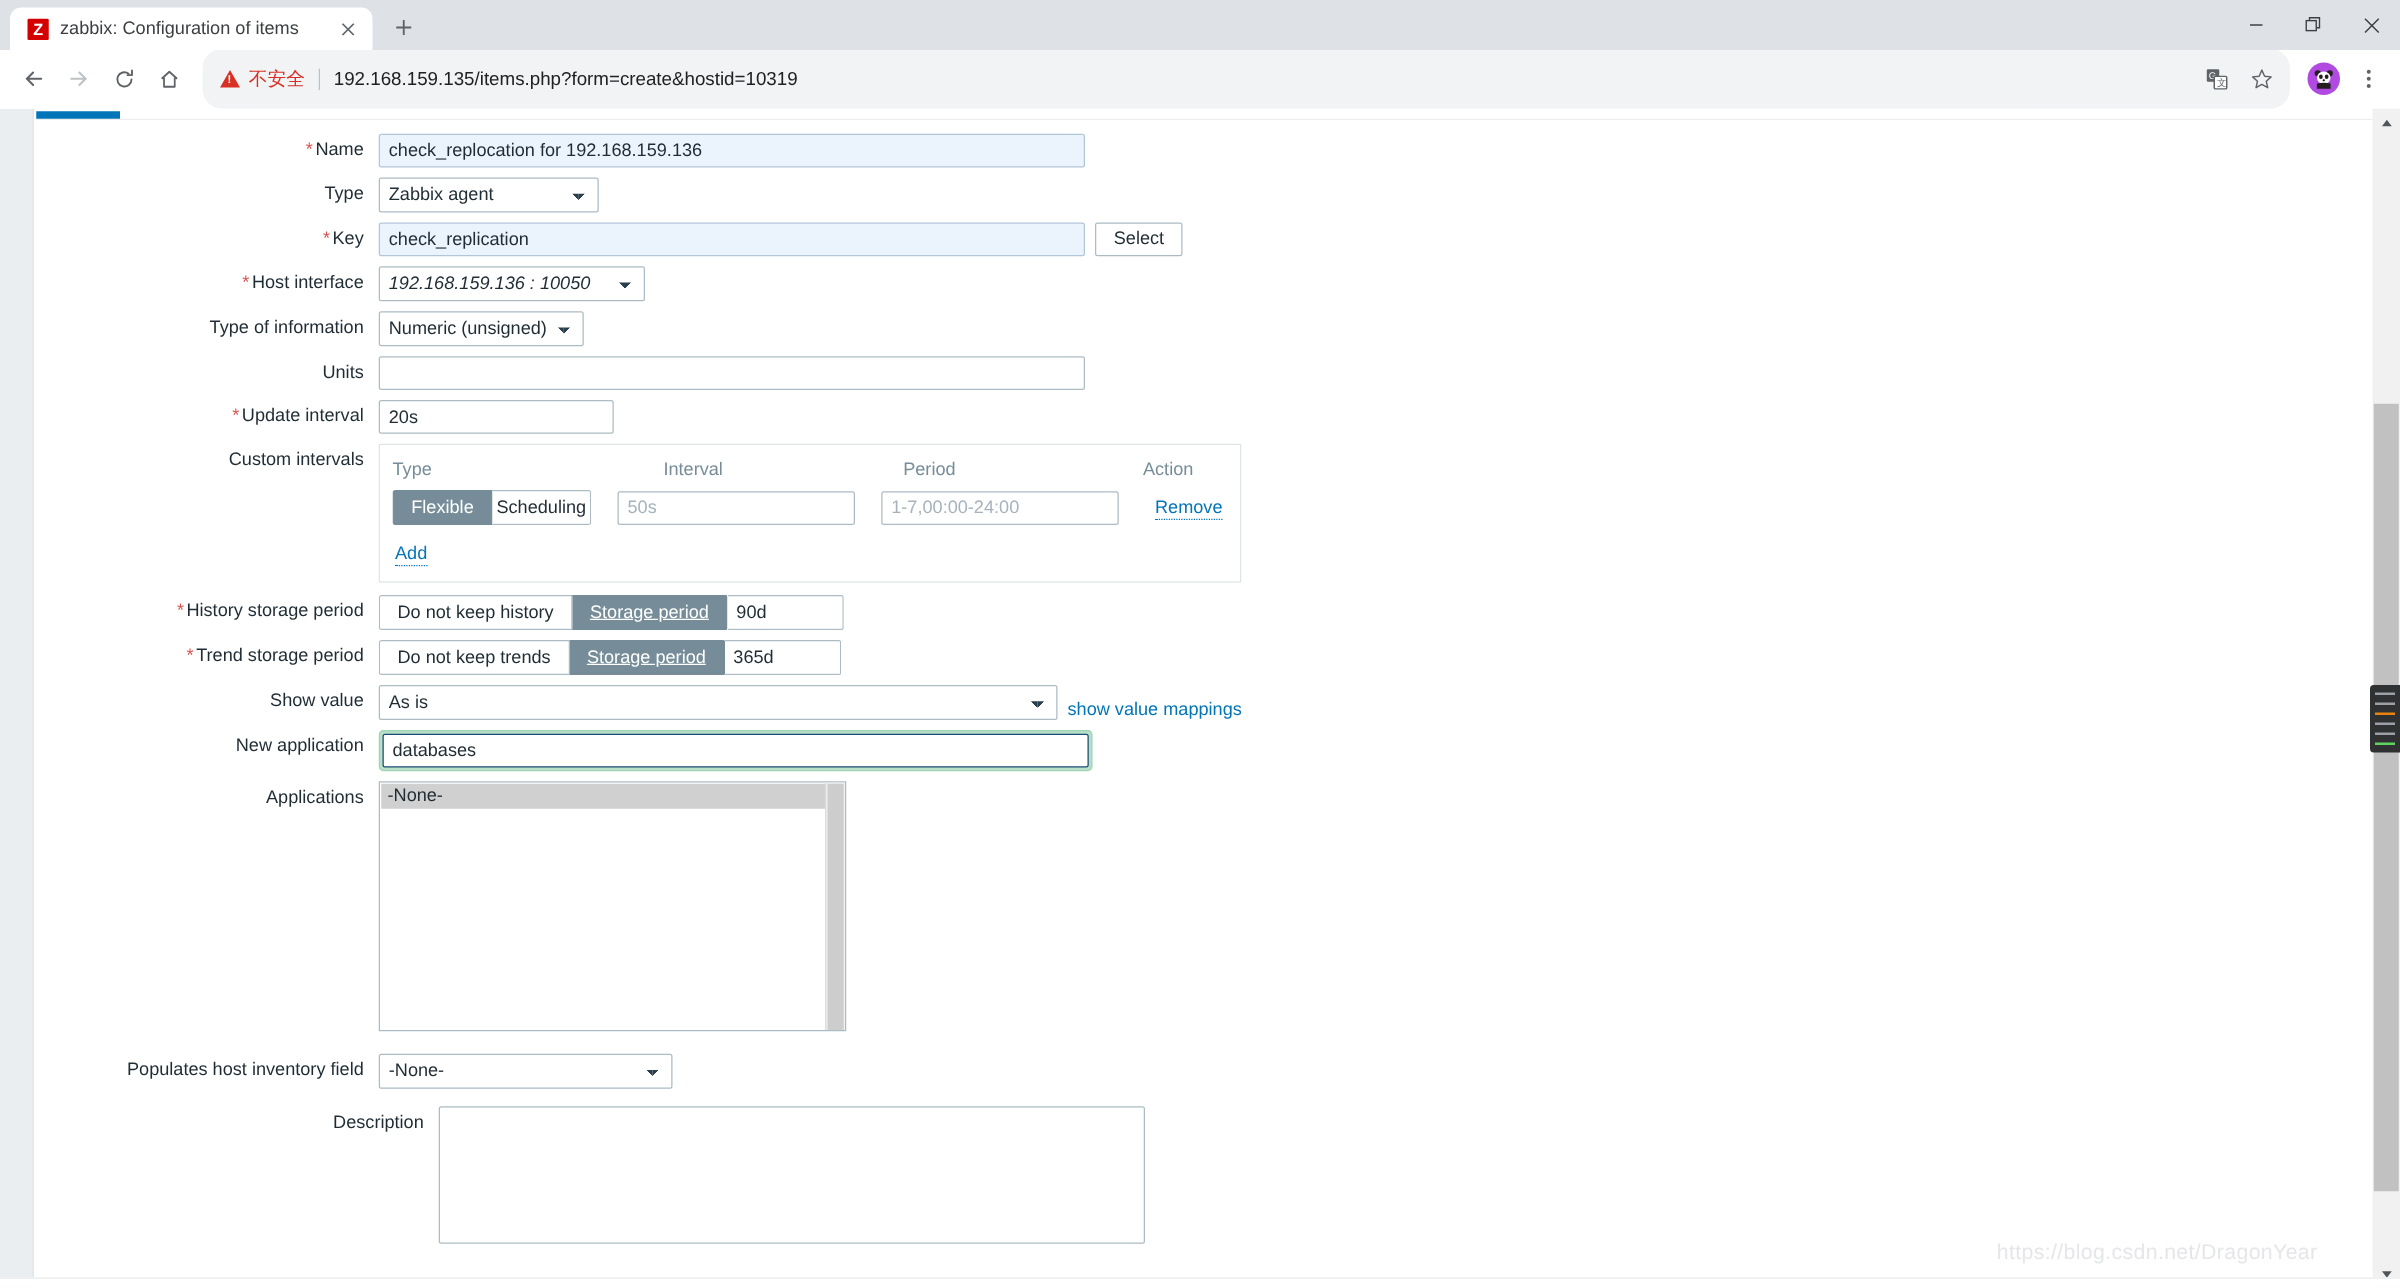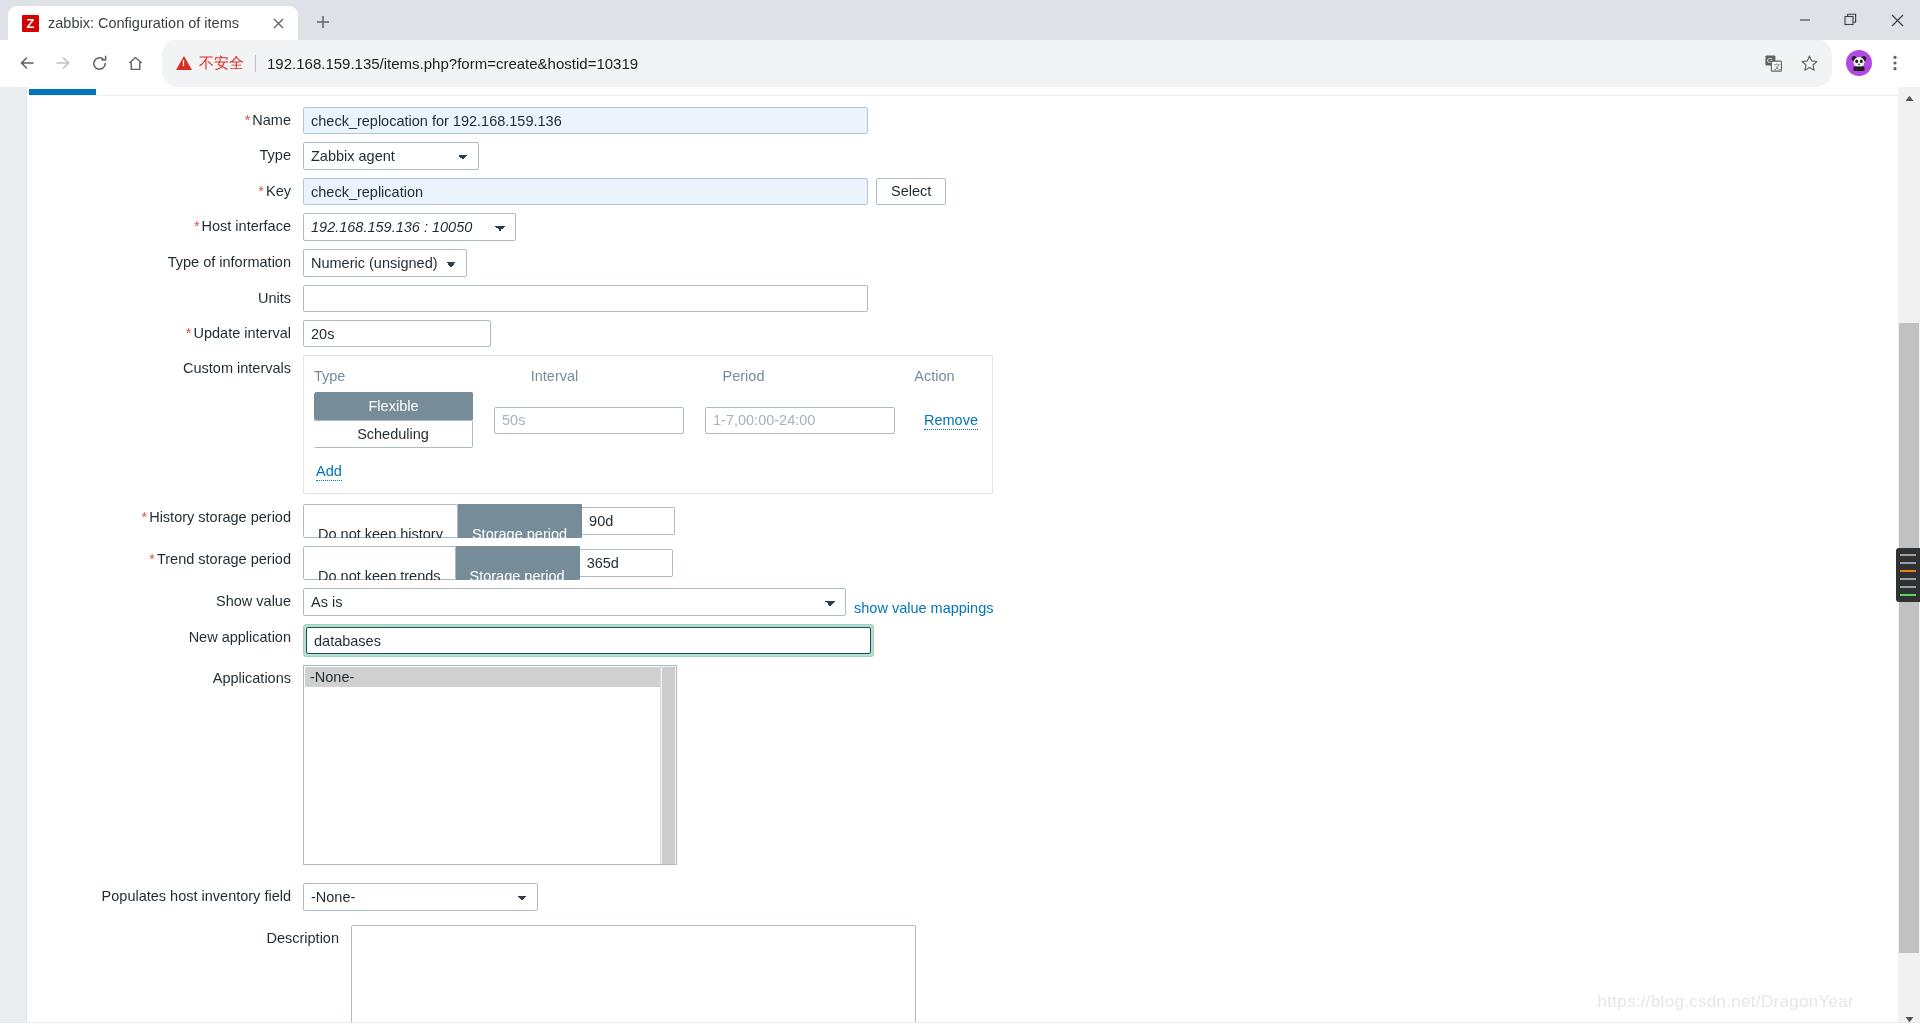--- a/index.html
+++ b/index.html
@@ -143,21 +143,21 @@
   }
   select.s-type { width: 176px; }
   select.s-hostif { width: 213px; font-style: italic; }
   select.s-toi { width: 164px; }
   select.s-show { width: 543px; }
   select.s-inv { width: 235px; }
 
   
   .seg { display: inline-flex; border-radius: 2px; overflow: hidden; }
   .seg > div {
-    height: 28px; line-height: 26px; padding: 16px 14px;
+    height: 28px; line-height: 26px; padding: 0 14px;
     font-size: 14.5px; border: 1px solid #adbbc4; border-left-width: 0;
     background: #fff; color: #1f2c33; white-space: nowrap;
   }
   .seg > div:first-child { border-left-width: 1px; border-radius: 2px 0 0 2px; }
   .seg > div:last-child { border-radius: 0 2px 2px 0; }
   .seg > div.on {
     background: #768d99; color: #ffffff; border-color: #768d99;
   }
   .seg-attached { display: inline-flex; align-items: center; }
   .seg-attached .seg > div:last-child { border-radius: 0; text-decoration: underline; }
@@ -167,21 +167,21 @@
   .ci-panel {
     border: 1px solid #dfe4e7; background: #fff;
     padding: 12px 14px 12px 10px; width: 690px;
   }
   .ci-head { display: flex; font-size: 14.5px; color: #768d99; margin-bottom: 8px; }
   .ci-h1 { width: 190px; }
   .ci-h2 { width: 211px; margin-left: 44px; }
   .ci-h3 { width: 211px; }
   .ci-h4 { width: 70px; }
   .ci-rowline { display: flex; align-items: center; }
-  .ci-rowline .seg { width: 186px; flex-direction: column; }
+  .ci-rowline .seg { width: 186px; }
   .ci-rowline .seg > div { flex: 1 1 0; text-align: center; padding: 0; }
   .ci-int { width: 190px; margin-left: 21px; height: 28px; }
   .ci-per { width: 190px; margin-left: 21px; height: 28px; }
   input.ph::placeholder { color: #a6b3bc; }
   .lnk {
     color: #0275b8; font-size: 14.5px;
     border-bottom: 1px dotted #0275b8; cursor: pointer;
     line-height: 18px; display: inline-block;
   }
   .lnk-plain { color: #0275b8; font-size: 14.5px; cursor: pointer; }

